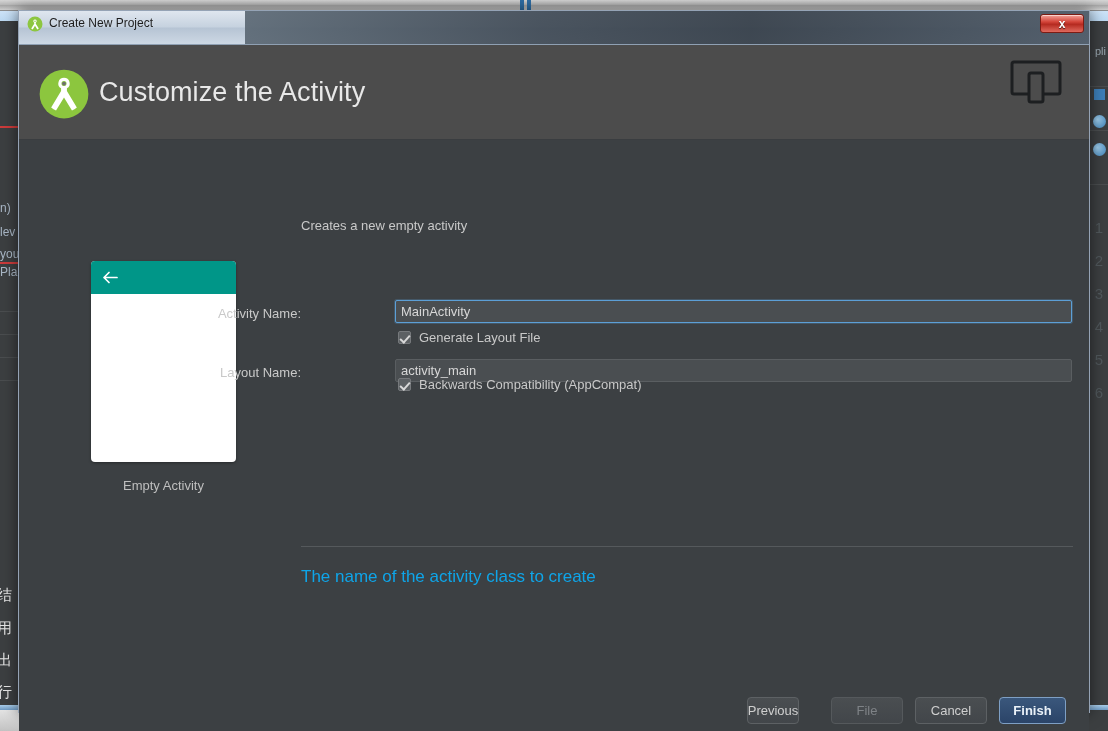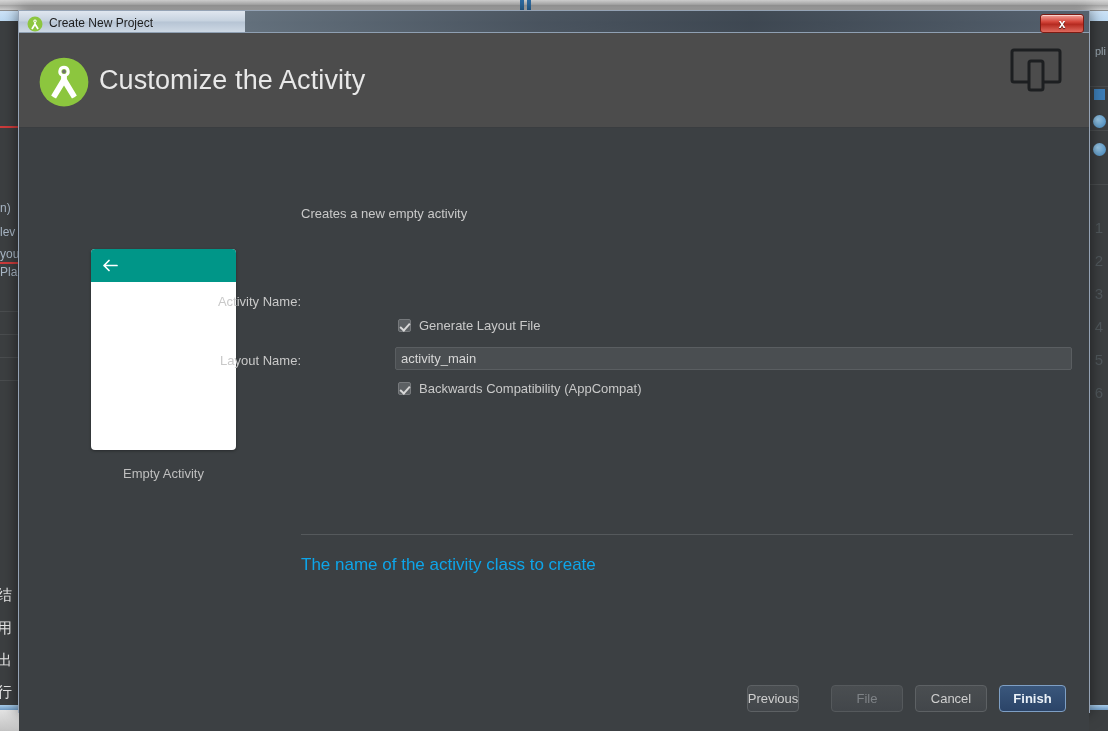--- a/index.html
+++ b/index.html
@@ -161,21 +161,21 @@
     top: 10px;
     width: 1072px;
     height: 703px;
     background: #3c4043;
     border: 1px solid #95a3b5;
     box-shadow: 0 0 14px rgba(0,0,0,.55);
   }
 
   .titlebar {
     position: relative;
-    height: 22px;
+    height: 34px;
     background: linear-gradient(#dfe6ef 0%, #c6d2df 48%, #b6c4d4 52%, #cdd8e4 100%);
     background-blend-mode: normal;
     border-bottom: 1px solid #8fa0b3;
   }
   
   .titlebar-dark {
     position: absolute;
     left: 226px; top: 0; right: 0; bottom: 0;
     background: linear-gradient(90deg, #5b6874 0%, #3f4954 35%, #333c46 60%, #4a5663 100%);
     opacity: .92;
@@ -315,21 +315,21 @@
   }
 
   .check-row {
     position: absolute;
     display: flex;
     align-items: center;
     gap: 8px;
     cursor: pointer;
   }
   .chk-gen { left: 379px; top: 190px; }
-  .chk-back { left: 379px; top: 253px; }
+  .chk-back { left: 379px; top: 237px; }
   .chk-box {
     width: 13px; height: 13px;
     background: #5c6063;
     border: 1px solid #76797c;
     border-radius: 2px;
     position: relative;
     flex: none;
   }
   .chk-box::after {
     content: "";
@@ -485,20 +485,21 @@
             <path d="M15 7.5H2M7 2.5 2 7.5l5 5" fill="none" stroke="#fff" stroke-width="1.7" stroke-linecap="round" stroke-linejoin="round"></path>
           </svg>
         </span>
       </div>
     </div>
     <div class="preview-label">Empty Activity</div>
 
     <div class="desc-text">Creates a new empty activity</div>
 
     <label class="field-label lbl-activity">Activity Name:</label>
+    <input class="text-input inp-activity" value="MainActivity" style="">
 
     <div class="check-row chk-gen">
       <span class="chk-box"></span>
       <span class="chk-label">Generate Layout File</span>
     </div>
 
     <label class="field-label lbl-layout">Layout Name:</label>
     <input class="text-input inp-layout" value="activity_main" style="">
 
     <div class="check-row chk-back">

